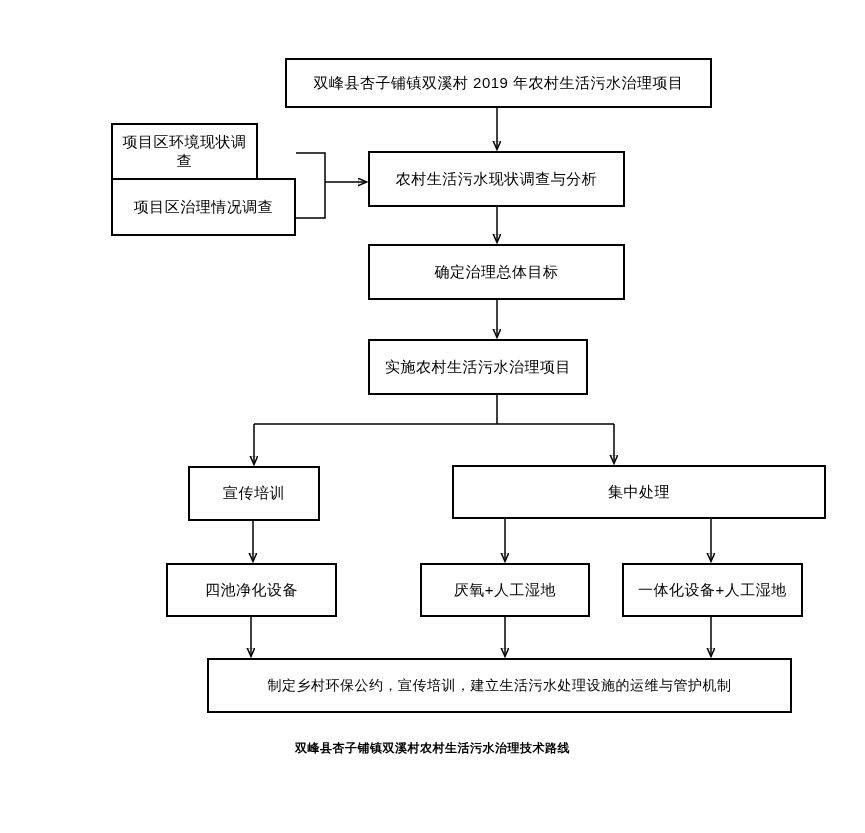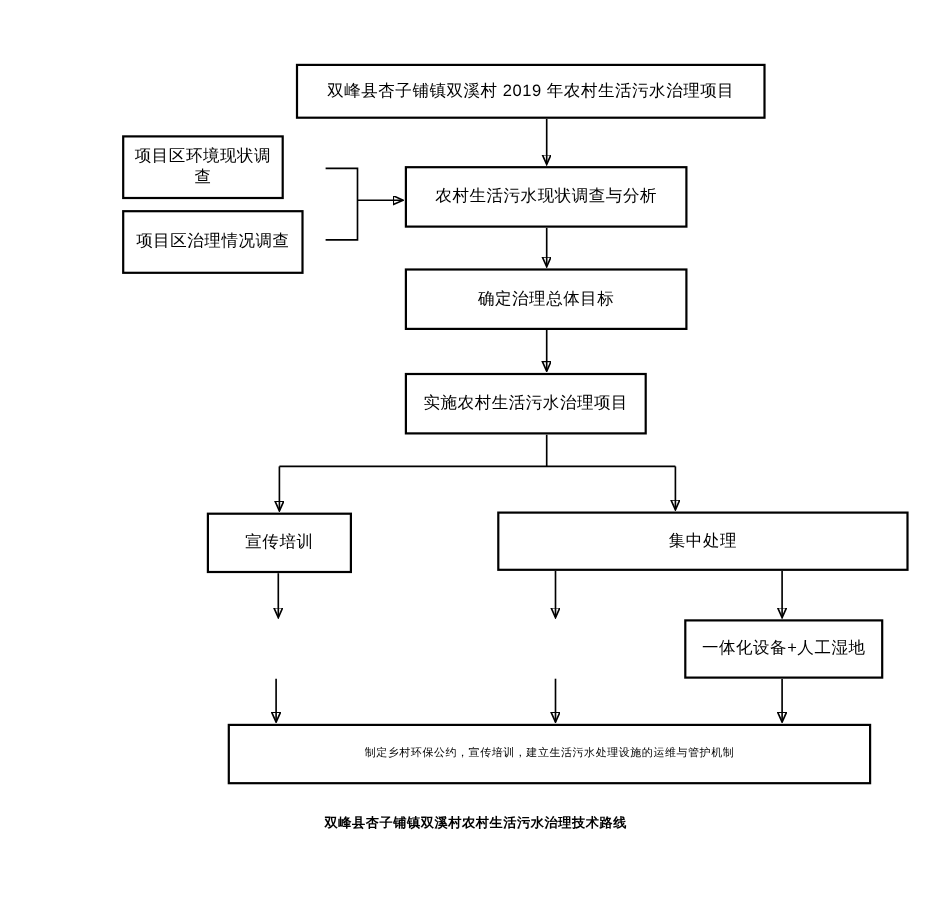--- a/index.html
+++ b/index.html
@@ -17,32 +17,32 @@
     border:2px solid #000000;
     background:#ffffff;
     color:#000000;
     display:flex;align-items:center;justify-content:center;
     text-align:center;
     font-size:15px;
     letter-spacing:0.5px;
     line-height:1.25;
     padding:2px 6px;
   }
-  #node-project           {left:269px;top:58px; width:427px;height:50px;}
+  #node-project           {left:285px;top:58px; width:427px;height:50px;}
   #node-env-survey        {left:111px;top:123px;width:147px;height:58px;}
-  #node-treatment-survey  {left:111px;top:191px;width:165px;height:58px;}
+  #node-treatment-survey  {left:111px;top:178px;width:185px;height:58px;}
   #node-status-analysis   {left:368px;top:151px;width:257px;height:56px;}
   #node-overall-goal      {left:368px;top:244px;width:257px;height:56px;}
   #node-implement         {left:368px;top:339px;width:220px;height:56px;}
   #node-decentralized     {left:188px;top:466px;width:132px;height:55px;}
   #node-centralized       {left:452px;top:465px;width:374px;height:54px;}
   #node-four-pond         {left:166px;top:563px;width:171px;height:54px;}
   #node-anaerobic         {left:420px;top:563px;width:170px;height:54px;}
   #node-integrated        {left:622px;top:563px;width:181px;height:54px;}
-  #node-mechanism         {left:207px;top:658px;width:585px;height:55px;font-size:10px;}
+  #node-mechanism         {left:207px;top:658px;width:585px;height:55px;font-size:14px;}
   #caption{
     position:absolute;
     left:0;top:740px;width:865px;
     text-align:center;
     font-weight:bold;
     font-size:12px;
     color:#000000;
     letter-spacing:0.5px;
   }
   svg line, svg path{stroke:#000000;stroke-width:1.5;fill:none;}
@@ -75,18 +75,20 @@
   </svg>
 
   <div class="node" id="node-project">双峰县杏子铺镇双溪村 2019 年农村生活污水治理项目</div>
   <div class="node" id="node-env-survey">项目区环境现状调查</div>
   <div class="node" id="node-treatment-survey">项目区治理情况调查</div>
   <div class="node" id="node-status-analysis">农村生活污水现状调查与分析</div>
   <div class="node" id="node-overall-goal">确定治理总体目标</div>
   <div class="node" id="node-implement">实施农村生活污水治理项目</div>
   <div class="node" id="node-decentralized">宣传培训</div>
   <div class="node" id="node-centralized">集中处理</div>
+  <div class="node" id="node-four-pond">四池净化设备</div>
+  <div class="node" id="node-anaerobic">厌氧+人工湿地</div>
   <div class="node" id="node-integrated">一体化设备+人工湿地</div>
   <div class="node" id="node-mechanism">制定乡村环保公约，宣传培训，建立生活污水处理设施的运维与管护机制</div>
 
   <div id="caption">双峰县杏子铺镇双溪村农村生活污水治理技术路线</div>
 
 </div>
 
 </body></html>

